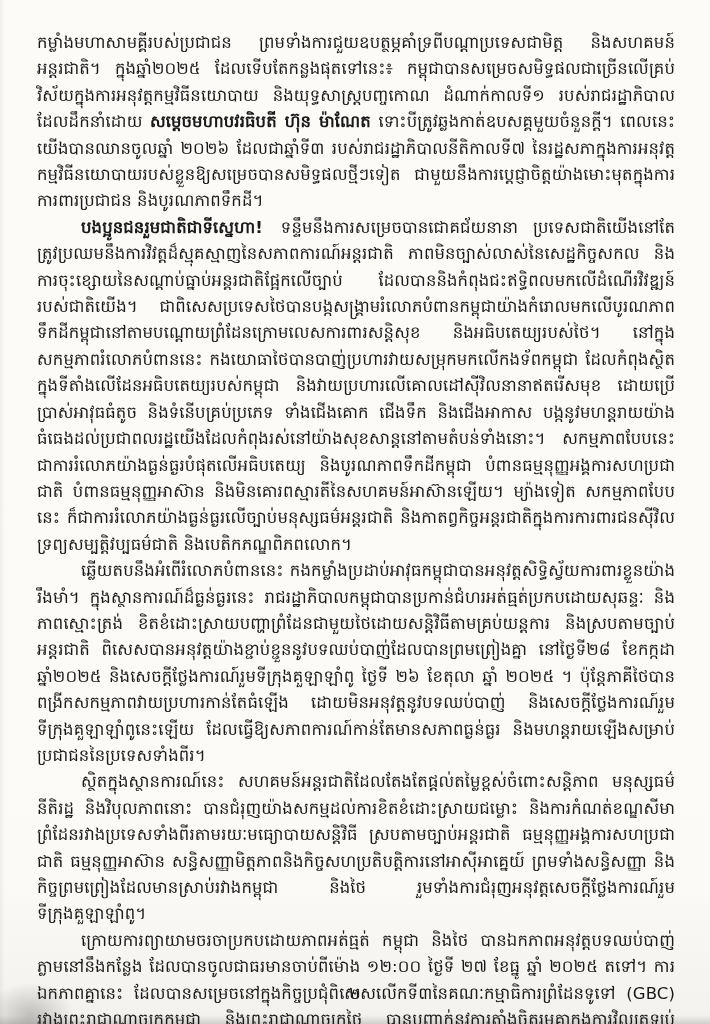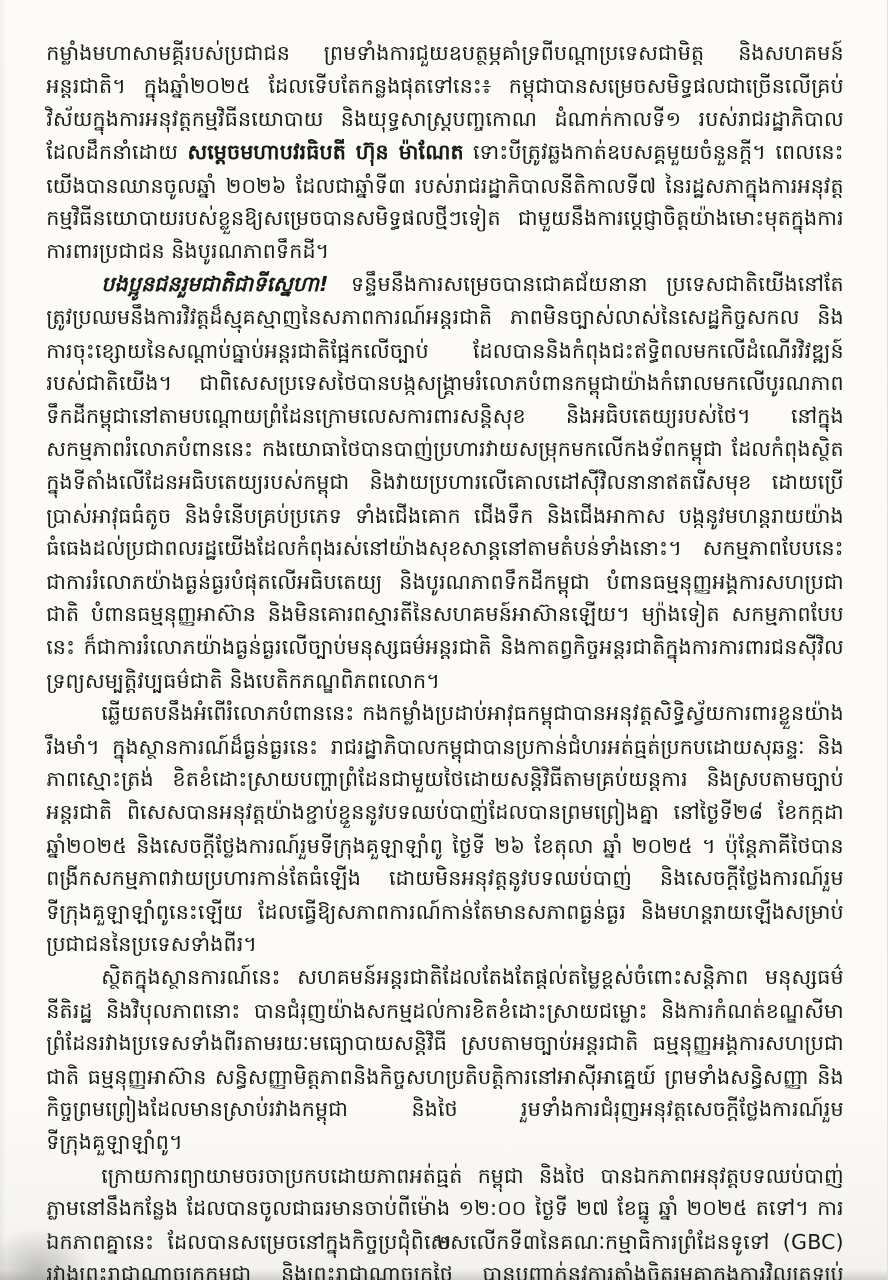--- a/index.html
+++ b/index.html
@@ -31,21 +31,20 @@
     text-indent: 44px;
     color: #191919;
     letter-spacing: 0.1px;
     word-break: break-word;
   }
   .para.no-indent { text-indent: 0; }
   .seg-normal { font-weight: 400; font-style: normal; }
   .seg-bold   { font-weight: 700; font-style: normal; }
   .seg-bold-italic {
     font-weight: 700;
-    font-style: italic;
     padding-right: 18px;
   }
   .page-number {
     position: absolute;
     left: 0;
     right: 0;
     bottom: 18px;
     text-align: center;
     font-size: 15px;
     color: #222;

